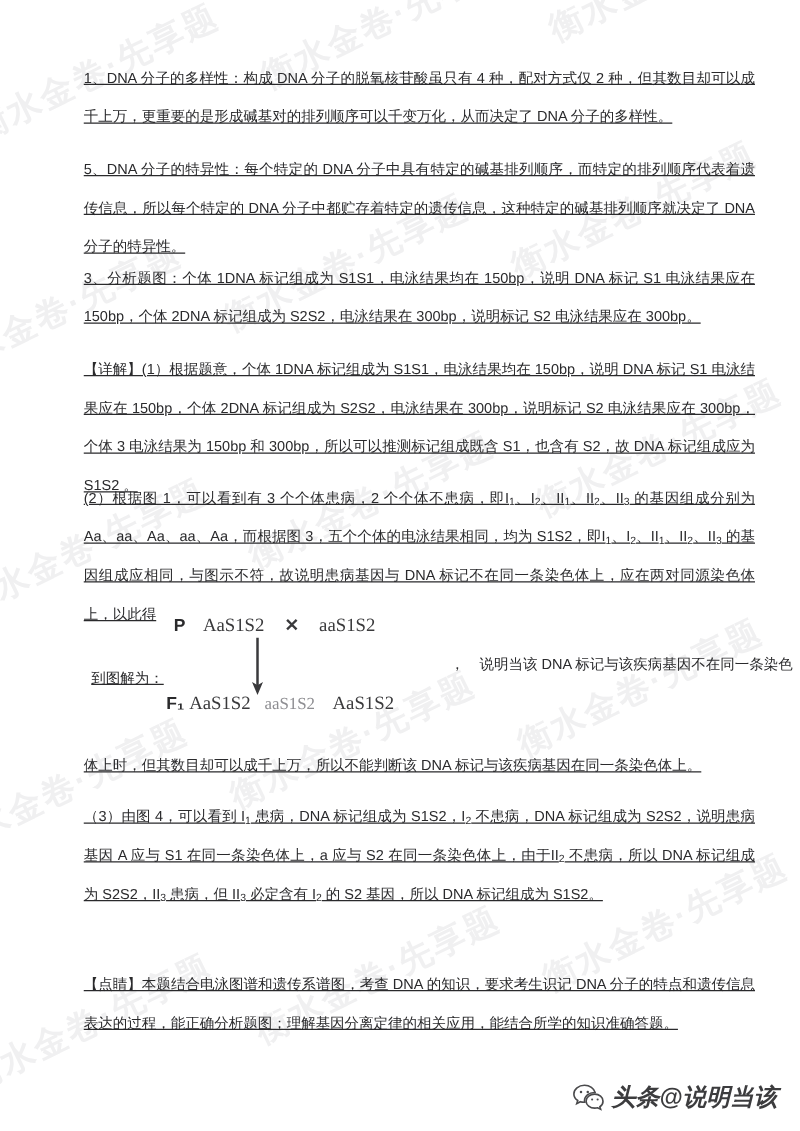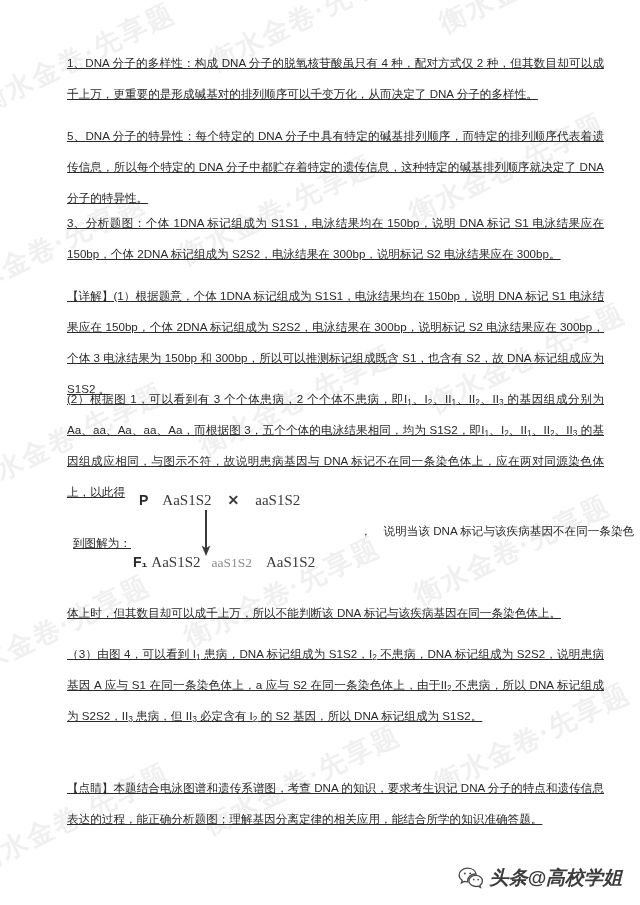--- a/index.html
+++ b/index.html
@@ -217,14 +217,14 @@
 
 <div id="footer-watermark">
   <svg id="wechat-icon" width="26" height="22" viewBox="0 0 26 22" xmlns="http://www.w3.org/2000/svg">
     <path d="M9.6 1.2C4.9 1.2 1.1 4.3 1.1 8.1c0 2.1 1.2 4 3.1 5.3l-.8 2.5 2.9-1.5c.9.3 1.9.4 2.9.4h.6c-.1-.4-.2-.9-.2-1.3 0-3.6 3.5-6.5 7.9-6.5h.6C17.3 3.7 13.8 1.2 9.6 1.2z" fill="none" stroke="#4a4a4c" stroke-width="1.3"></path>
     <circle cx="6.8" cy="6.5" r="1" fill="#4a4a4c"></circle>
     <circle cx="12.2" cy="6.5" r="1" fill="#4a4a4c"></circle>
     <path d="M17.8 8.3c-3.8 0-6.9 2.5-6.9 5.6 0 3.1 3.1 5.6 6.9 5.6.8 0 1.6-.1 2.3-.3l2.4 1.2-.6-2c1.5-1 2.5-2.6 2.5-4.5 0-3.1-3-5.6-6.6-5.6z" fill="none" stroke="#4a4a4c" stroke-width="1.3"></path>
     <circle cx="15.7" cy="12.6" r=".85" fill="#4a4a4c"></circle>
     <circle cx="20.1" cy="12.6" r=".85" fill="#4a4a4c"></circle>
   </svg>
-  <span id="footer-watermark-text">头条@高校学姐</span>
+  <span id="footer-watermark-text">头条@说明当该</span>
 </div>
 
 </body></html>

